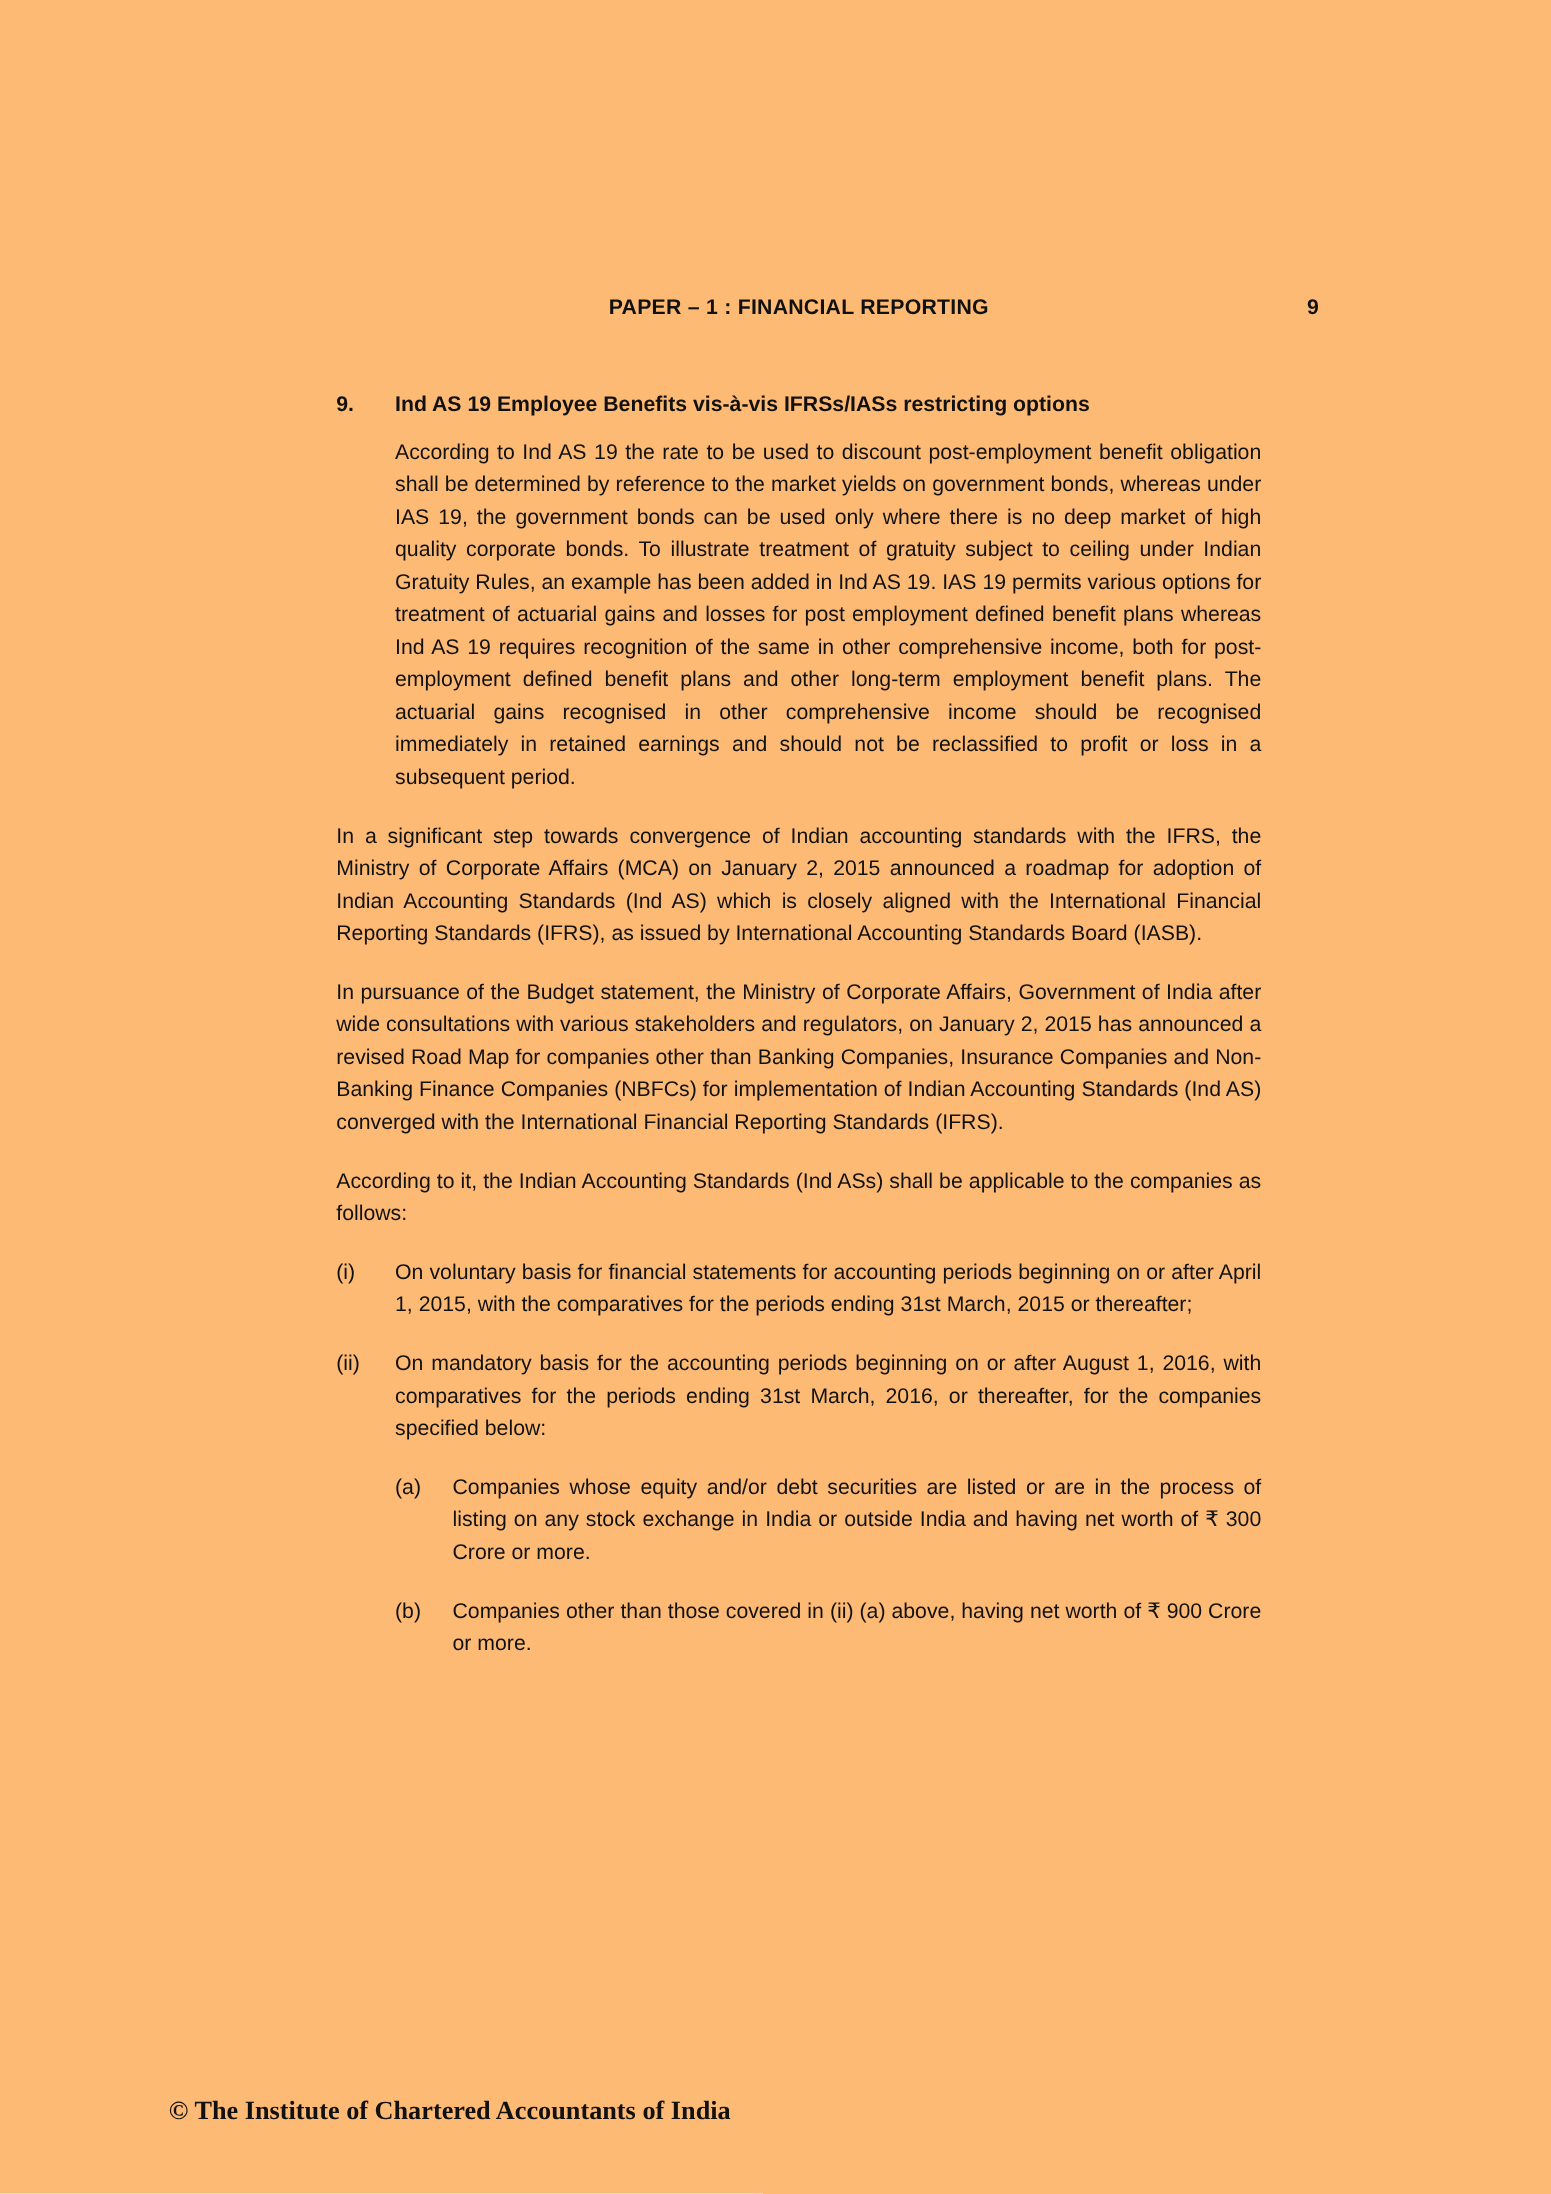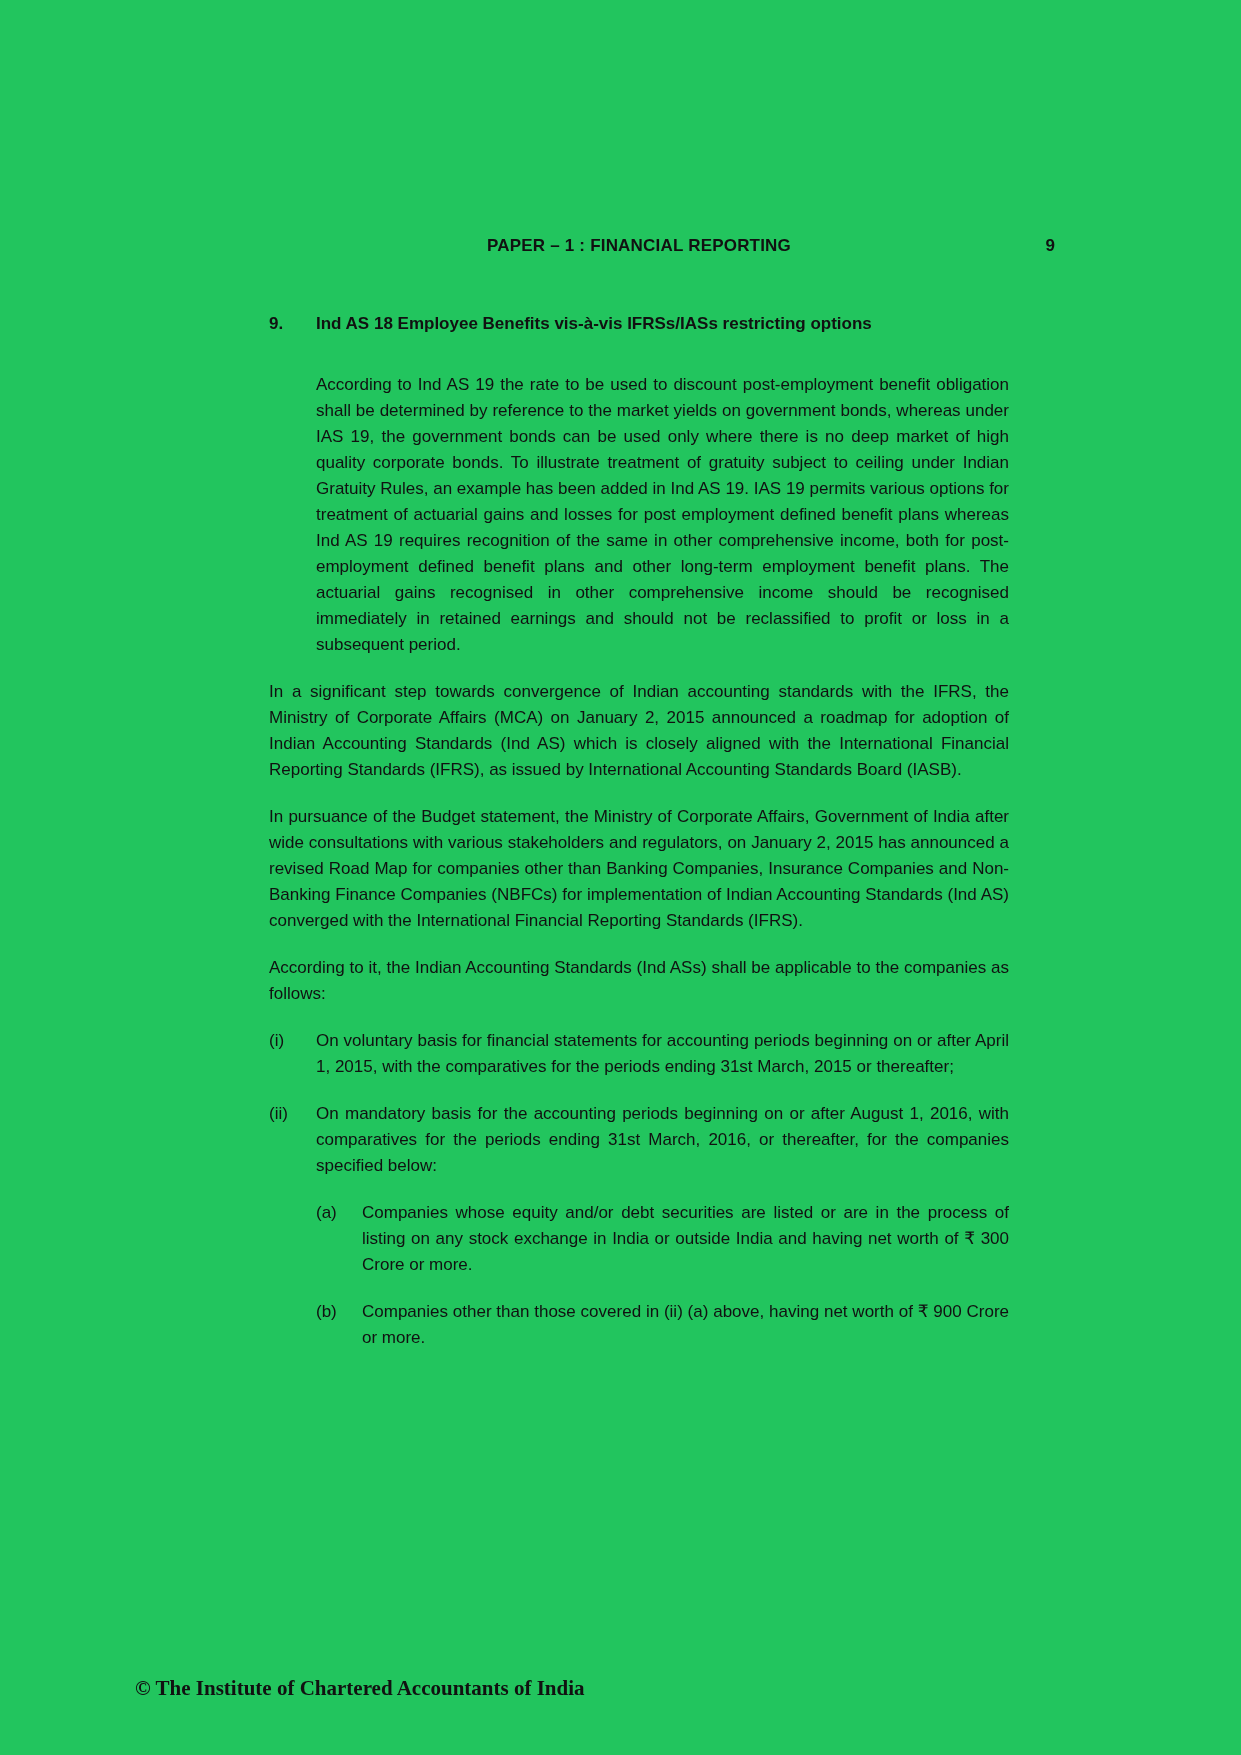--- a/index.html
+++ b/index.html
@@ -4,21 +4,21 @@
 <style>
   html, body {
     margin: 0;
     padding: 0;
     background: #ffffff;
   }
   .page {
     position: relative;
     width: 1241px;
     height: 1755px;
-    background: #22c55e;
+    background: #fdba74;
     color: #111111;
     font-family: "Liberation Sans", "DejaVu Sans", sans-serif;
     overflow: hidden;
   }
   .content {
     position: absolute;
     left: 269px;
     top: 233px;
     width: 740px;
     font-size: 17px;
@@ -52,21 +52,21 @@
     flex: 0 0 47px;
   }
   .heading-text {
     flex: 1;
   }
   p.para {
     margin: 21px 0 0 0;
     text-align: justify;
   }
   p.section-body {
-    margin-top: 35px;
+    margin-top: 12px;
     margin-left: 47px;
   }
   .list-item {
     display: flex;
     margin-top: 21px;
   }
   .list-item .item-text {
     flex: 1;
     text-align: justify;
   }
@@ -93,21 +93,21 @@
 
   <div class="content">
 
     <div class="header">
       <div class="header-title">PAPER – 1 : FINANCIAL REPORTING</div>
       <div class="page-number">9</div>
     </div>
 
     <div class="section-heading">
       <span class="label-col">9.</span>
-      <span class="heading-text">Ind AS 18 Employee Benefits vis-à-vis IFRSs/IASs restricting options</span>
+      <span class="heading-text">Ind AS 19 Employee Benefits vis-à-vis IFRSs/IASs restricting options</span>
     </div>
 
     <p class="para section-body">According to Ind AS 19 the rate to be used to discount post-employment benefit obligation shall be determined by reference to the market yields on government bonds, whereas under IAS 19, the government bonds can be used only where there is no deep market of high quality corporate bonds. To illustrate treatment of gratuity subject to ceiling under Indian Gratuity Rules, an example has been added in Ind AS 19. IAS 19 permits various options for treatment of actuarial gains and losses for post employment defined benefit plans whereas Ind AS 19 requires recognition of the same in other comprehensive income, both for post-employment defined benefit plans and other long-term employment benefit plans. The actuarial gains recognised in other comprehensive income should be recognised immediately in retained earnings and should not be reclassified to profit or loss in a subsequent period.</p>
 
     <p class="para">In a significant step towards convergence of Indian accounting standards with the IFRS, the Ministry of Corporate Affairs (MCA) on January 2, 2015 announced a roadmap for adoption of Indian Accounting Standards (Ind AS) which is closely aligned with the International Financial Reporting Standards (IFRS), as issued by International Accounting Standards Board (IASB).</p>
 
     <p class="para">In pursuance of the Budget statement, the Ministry of Corporate Affairs, Government of India after wide consultations with various stakeholders and regulators, on January 2, 2015 has announced a revised Road Map for companies other than Banking Companies, Insurance Companies and Non-Banking Finance Companies (NBFCs) for implementation of Indian Accounting Standards (Ind AS) converged with the International Financial Reporting Standards (IFRS).</p>
 
     <p class="para">According to it, the Indian Accounting Standards (Ind ASs) shall be applicable to the companies as follows:</p>
 

